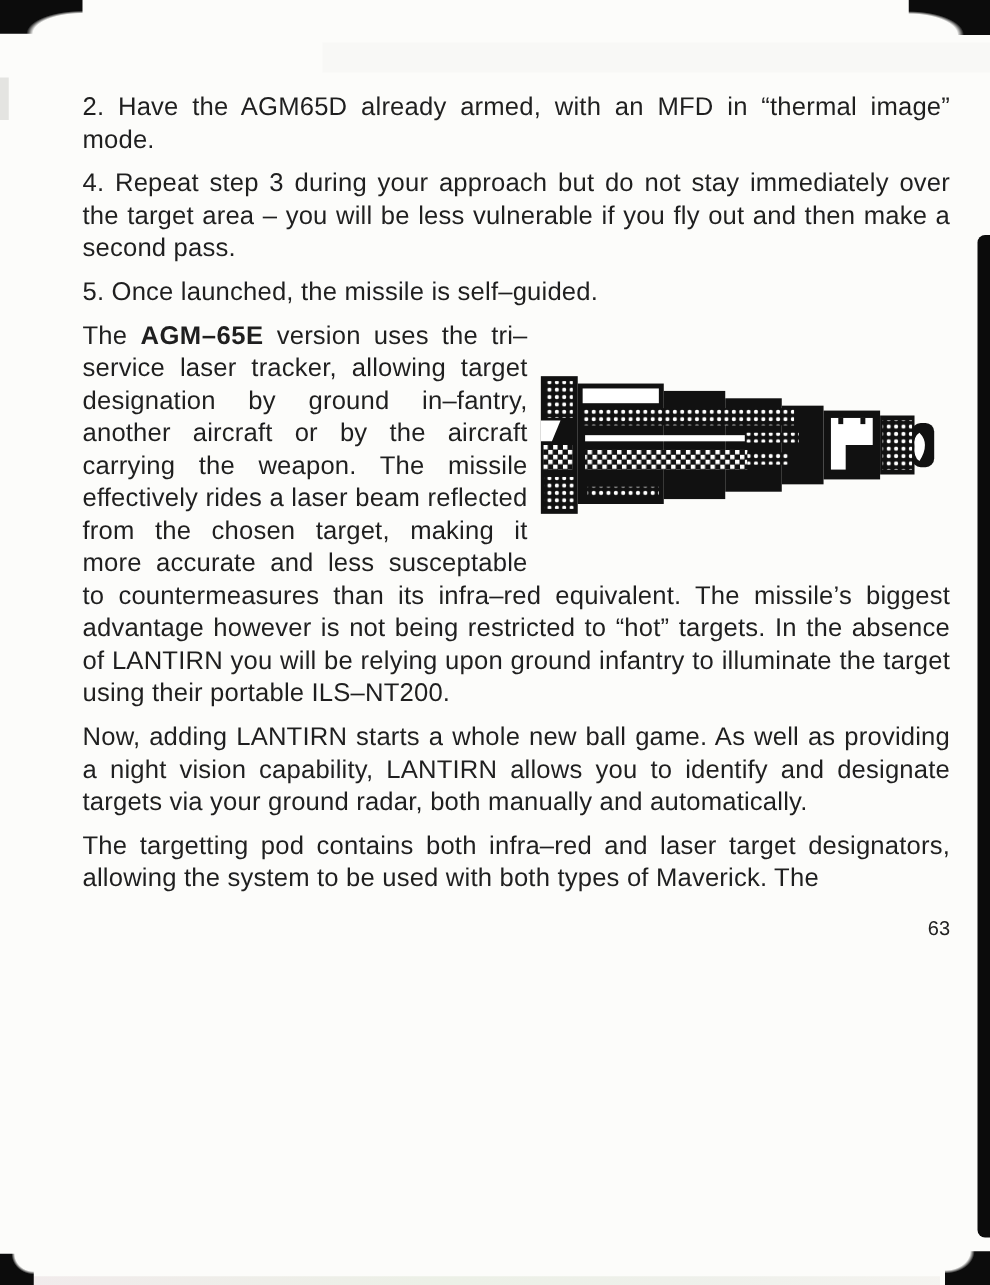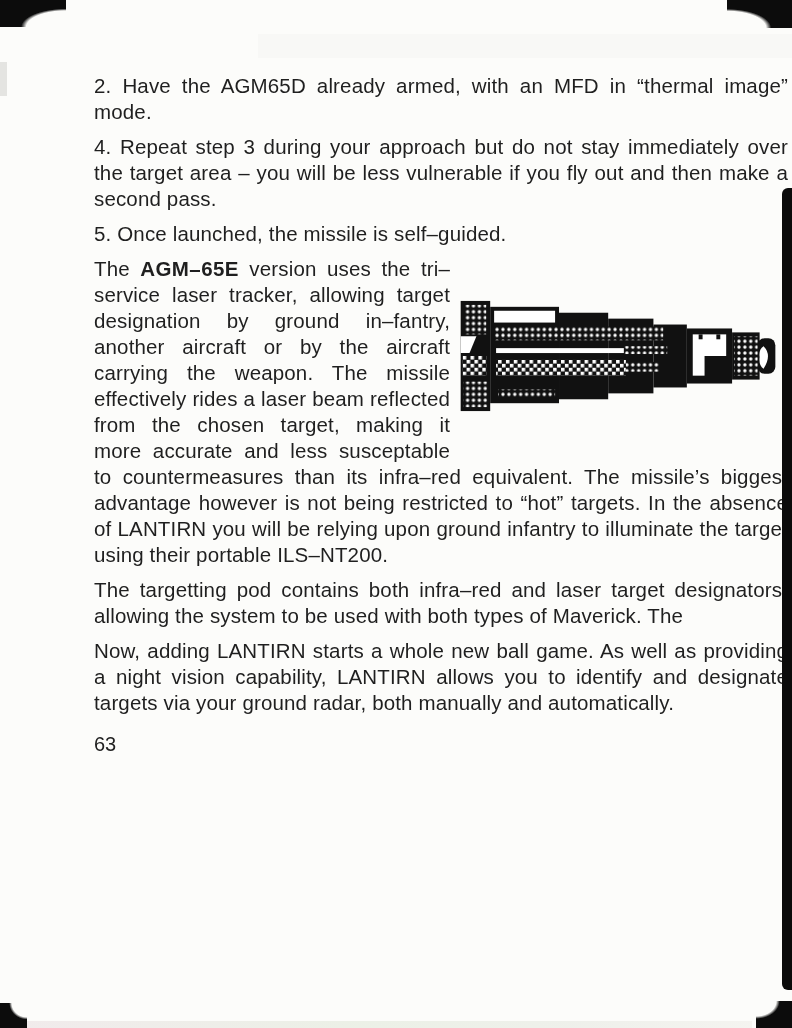--- a/index.html
+++ b/index.html
@@ -10,21 +10,20 @@
     position: relative;
     overflow: hidden;
     font-family: "Liberation Sans", "DejaVu Sans", sans-serif;
     color: #1f1f1f;
   }
   .page-inner {
     position: absolute;
     left: 66px;
     top: 73px;
     width: 694px;
-    margin-left: 28px;
   }
   p.body-par {
     margin: 0 0 9px 0;
     font-size: 20.5px;
     line-height: 26px;
     letter-spacing: 0.15px;
     text-align: justify;
     color: #1f1f1f;
   }
   .model-bold {
@@ -34,22 +33,22 @@
   .missile-float {
     float: right;
     width: 338px;
     height: 200px;
     display: flex;
     align-items: center;
     justify-content: center;
   }
   .page-number {
     clear: both;
-    text-align: left;
-    font-size: 20px;
+    text-align: right;
+    font-size: 16px;
     line-height: 24px;
     margin-top: 16px;
     color: #222;
   }
   
   .scan-mark { position: absolute; pointer-events: none; }
   .corner-tl {
     left: 0; top: 0; width: 66px; height: 27px;
     background: radial-gradient(ellipse 66px 27px at 100% 100%, rgba(10,10,10,0) 60%, #0c0c0c 68%);
   }
@@ -146,23 +145,23 @@
         <rect x="280" y="40" width="24" height="40" fill="url(#dots)"></rect>
 
         <path d="M310,50 q9,9 0,23 q-5,-3 -4,-12 q-1,-8 4,-11 z" fill="#fff"></path>
       </svg>
     </span>
     <span>The </span><span class="model-bold">AGM–65E</span><span> version uses the tri–service laser tracker, allowing target designation by ground in–fantry, another aircraft or by the aircraft carrying the weapon. The missile effectively rides a laser beam reflected from the chosen target, making it more accurate and less susceptable to countermeasures than its infra–red equivalent. The missile’s biggest advantage however is not being restricted to “hot” targets. In the absence of LANTIRN you will be relying upon ground infantry to illuminate the target using their portable ILS–NT200.</span>
   </p>
 
 
 
+  <p class="body-par">Now, adding LANTIRN starts a whole new ball game. As well as providing a night vision capability, LANTIRN allows you to identify and designate targets via your ground radar, both manually and automatically.</p>
+
   <p class="body-par">The targetting pod contains both infra–red and laser target designators, allowing the system to be used with both types of Maverick. The</p>
-
-  <p class="body-par">Now, adding LANTIRN starts a whole new ball game. As well as providing a night vision capability, LANTIRN allows you to identify and designate targets via your ground radar, both manually and automatically.</p>
 
   <div class="page-number">63</div>
 </div>
 
 <div class="scan-mark corner-tl"></div>
 <div class="scan-mark corner-tr"></div>
 <div class="scan-mark right-bar"></div>
 <div class="scan-mark corner-bl"></div>
 <div class="scan-mark corner-br"></div>
 

